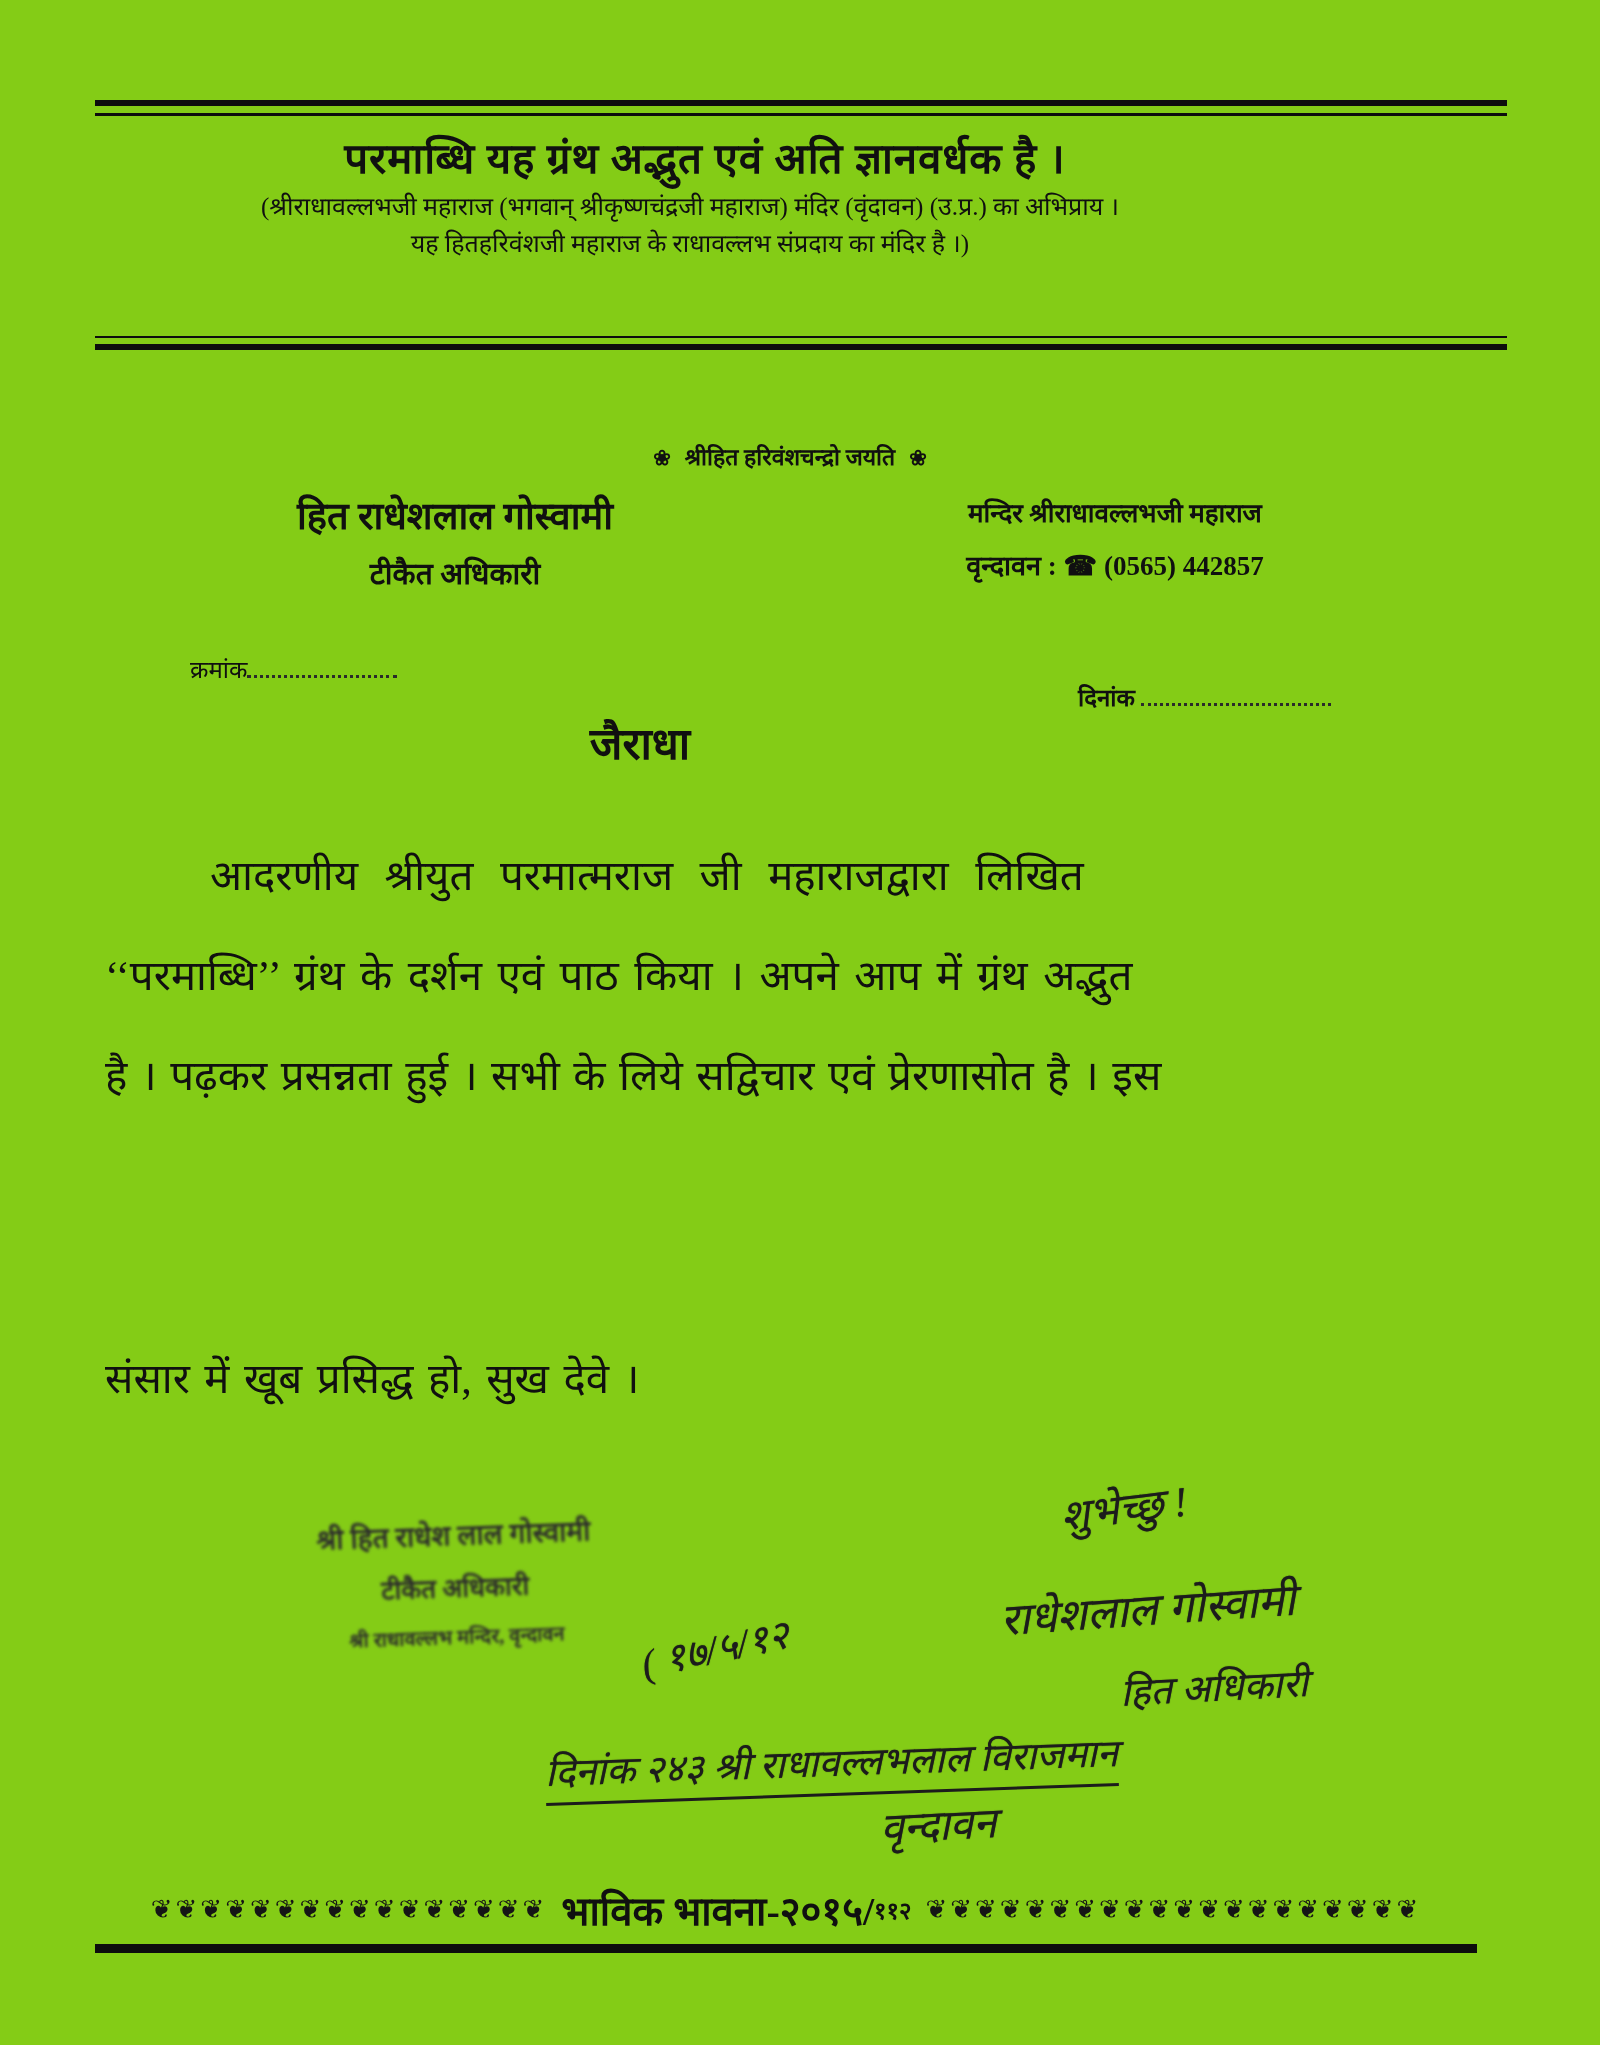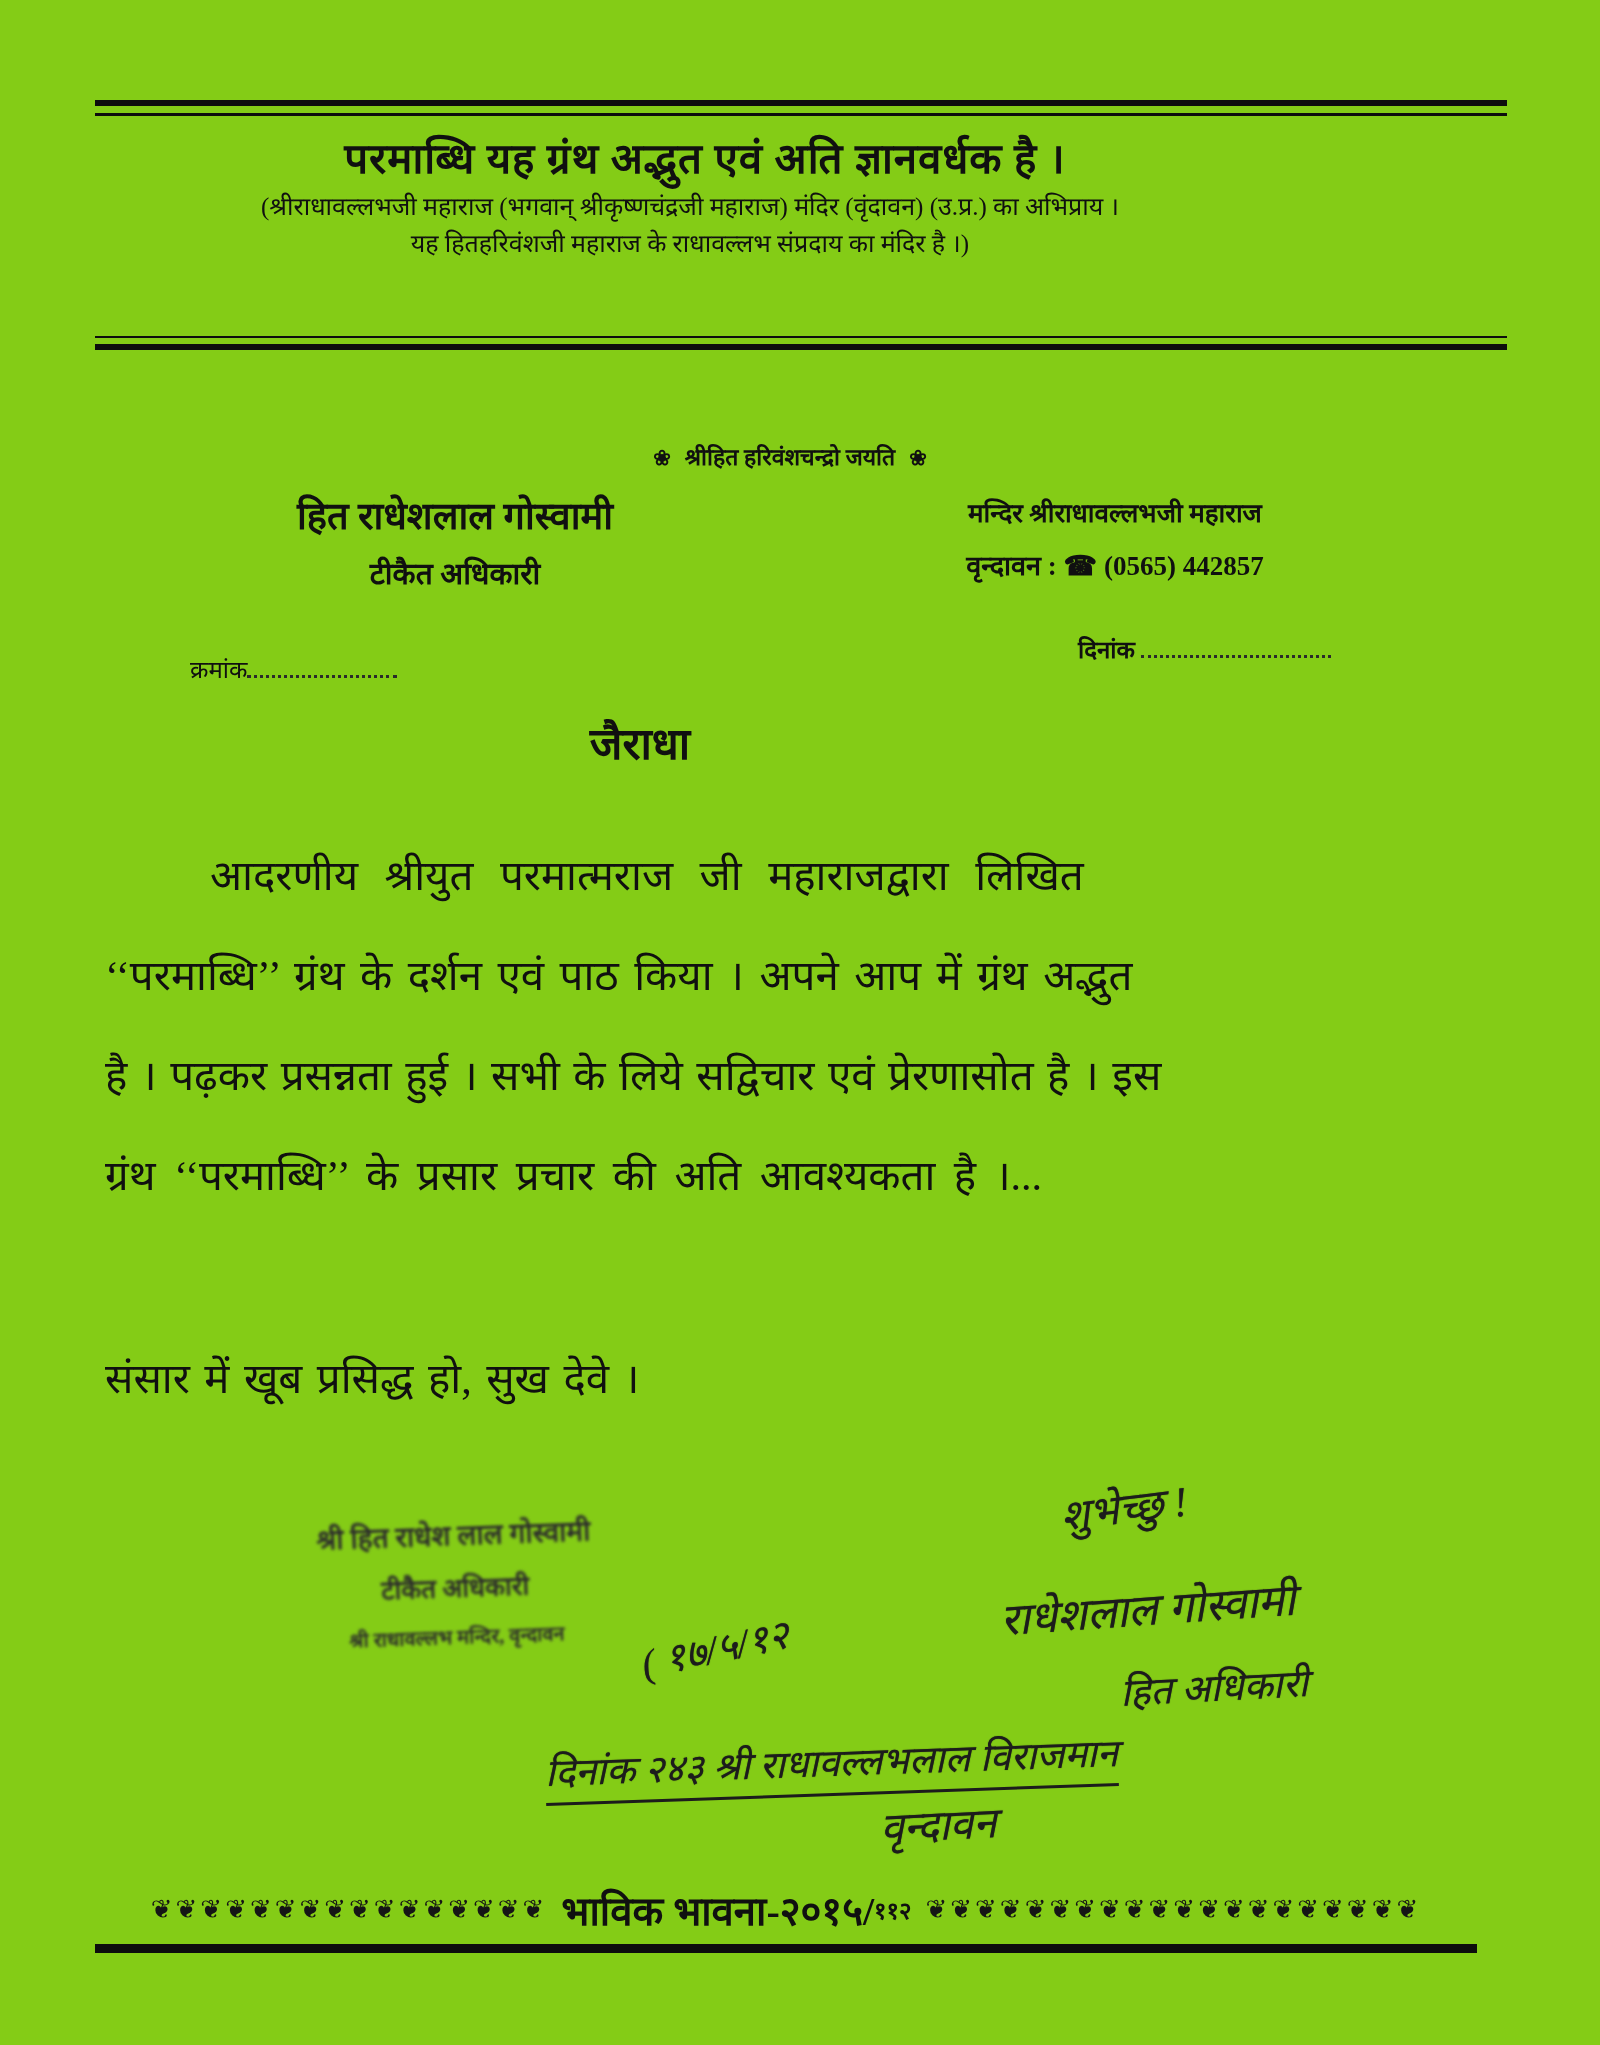--- a/index.html
+++ b/index.html
@@ -31,21 +31,21 @@
   .flower{font-size:21px;padding:0 14px;}
 
   .lh-left{left:215px;top:488px;width:480px;}
   .lh-name{font-size:38px;font-weight:bold;text-align:center;}
   .lh-desig{font-size:30px;font-weight:bold;margin-top:12px;}
   .lh-right{left:880px;top:494px;width:470px;}
   .lh-temple{font-size:26px;font-weight:bold;}
   .lh-phone{font-size:27px;font-weight:bold;margin-top:16px;text-align:center;}
 
   .serial{left:190px;top:652px;font-size:24px;font-weight:normal;}
-  .dateline{left:1078px;top:632px;font-size:24px;font-weight:bold;}
+  .dateline{left:1078px;top:680px;font-size:24px;font-weight:bold;}
   .dots{display:inline-block;border-bottom:3px dotted #2a2a2a;height:18px;
     vertical-align:baseline;}
   .dots-a{width:150px;}
   .dots-b{width:190px;}
 
   .salutation{left:100px;top:712px;width:1080px;font-size:44px;font-weight:bold;}
 
   .bodyline{left:105px;width:1075px;font-size:42px;white-space:nowrap;}
   .indent{padding-left:105px;}
   .p1l1{top:845px;word-spacing:16px;}
@@ -104,21 +104,20 @@
   </div>
 
   <div class="abs serial"><span>क्रमांक</span><span class="dots dots-a"></span></div>
   <div class="abs dateline"><span>दिनांक</span> <span class="dots dots-b"></span></div>
 
   <div class="abs center salutation">जैराधा</div>
 
   <div class="abs bodyline indent p1l1">आदरणीय श्रीयुत परमात्मराज जी महाराजद्वारा लिखित</div>
   <div class="abs bodyline p1l2">‘‘परमाब्धि’’ ग्रंथ के दर्शन एवं पाठ किया । अपने आप में ग्रंथ अद्भुत</div>
   <div class="abs bodyline p1l3">है । पढ़कर प्रसन्नता हुई । सभी के लिये सद्विचार एवं प्रेरणासोत है । इस</div>
-  <div class="abs bodyline p1l4">ग्रंथ ‘‘परमाब्धि’’ के प्रसार प्रचार की अति आवश्यकता है ।...</div>
 
   <div class="abs bodyline p2l2">संसार में खूब प्रसिद्ध हो, सुख देवे ।</div>
 
   <div class="abs stamp">
     <div class="stamp-l1">श्री हित राधेश लाल गोस्वामी</div>
     <div class="stamp-l2">टीकैत अधिकारी</div>
     <div class="stamp-l3">श्री राधावल्लभ मन्दिर, वृन्दावन</div>
   </div>
 
   <div class="abs hw hw-blessing">शुभेच्छु !</div>

